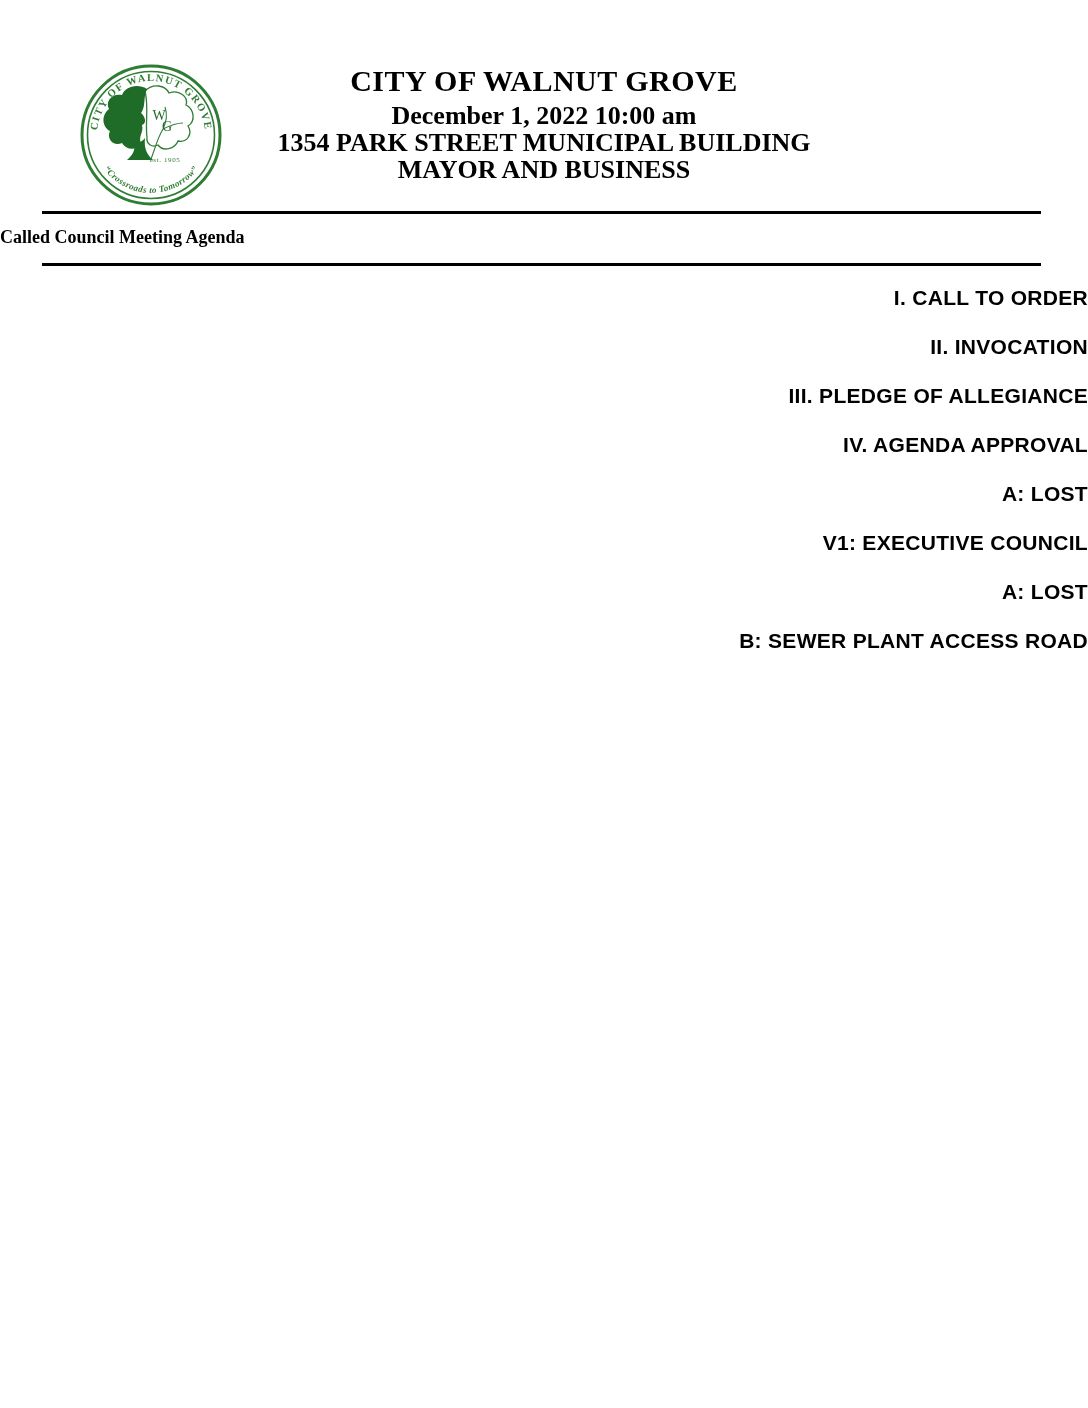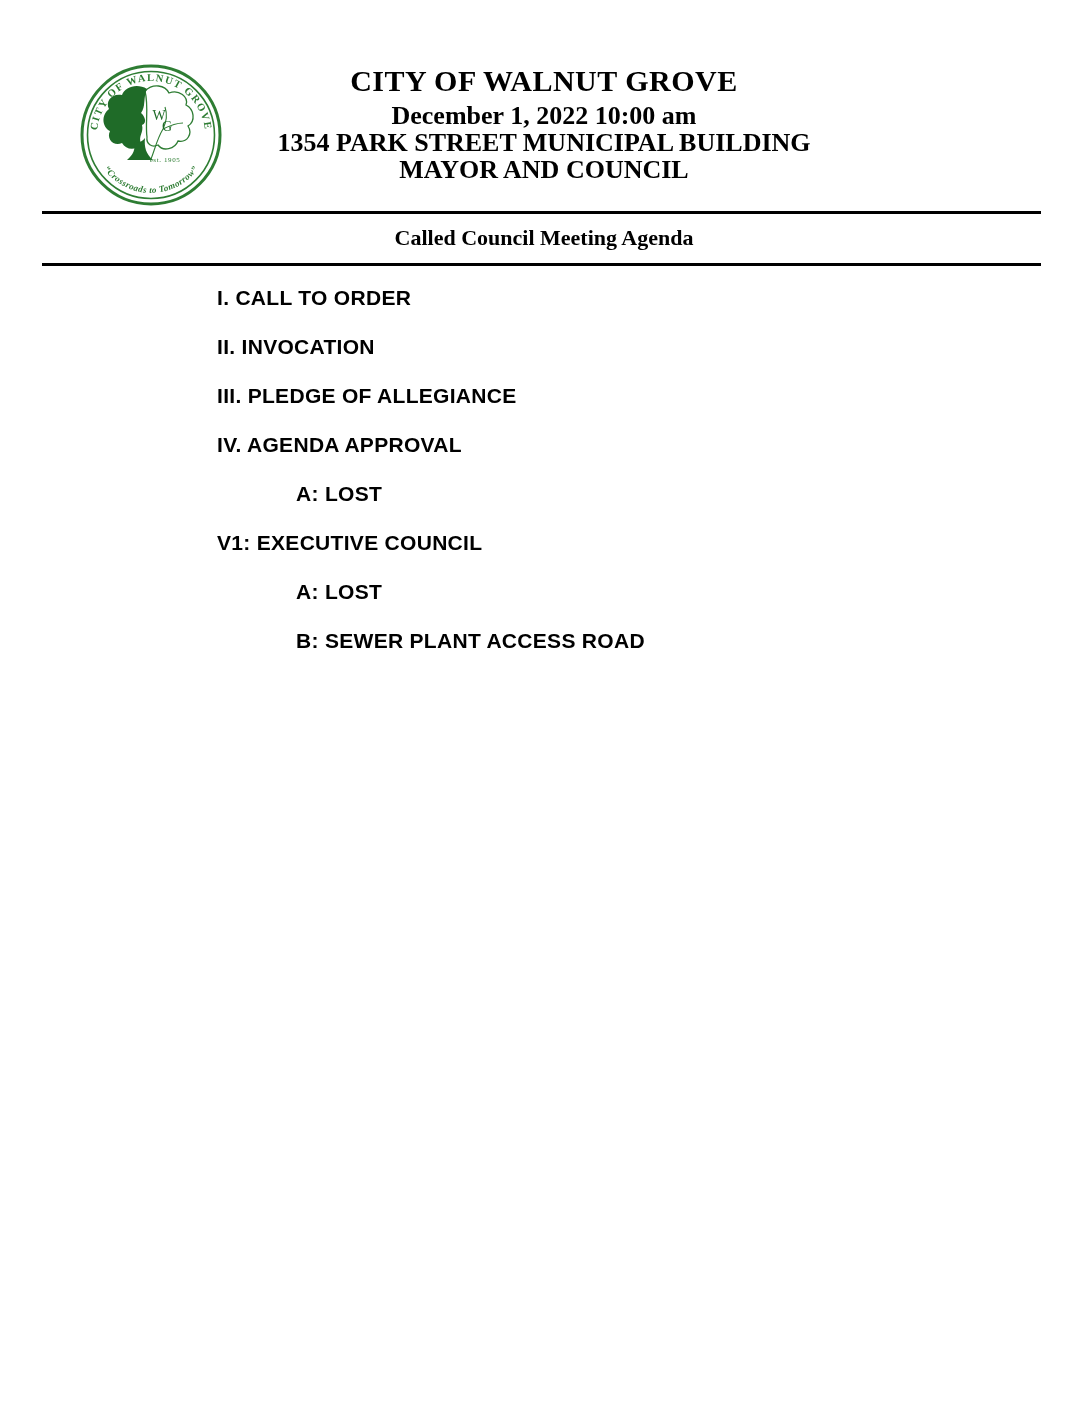--- a/index.html
+++ b/index.html
@@ -35,36 +35,36 @@
     font-weight: bold;
   }
   
   .rule {
     height: 3px;
     background: #000000;
     margin-left: 42px;
     margin-right: 47px;
   }
   .section-title {
-    text-align: center;
-    font-size: 22px;
+    font-size: 18px;
     font-weight: bold;
     padding: 10px 0 12px 0;
     line-height: 27px;
   }
   
   .agenda { margin: 21px 0 0 217px; }
   .agenda-item {
     font-family: "Liberation Sans", sans-serif;
     font-weight: bold;
     font-size: 21px;
     line-height: 22px;
     margin-bottom: 27px;
     letter-spacing: 0.3px;
     white-space: pre;
+    text-align: right;
   }
   .agenda-item.sub { margin-left: 79px; }
   
   .seal .ring { fill: none; stroke: var(--seal-green, #2e7d33); }
   .seal .arc-text {
     fill: var(--seal-green, #2e7d33);
     font-family: "Liberation Serif", serif;
     font-weight: bold;
   }
   .seal .arc-top { font-size: 10.5px; letter-spacing: 1.4px; }
@@ -115,21 +115,21 @@
 
       <text class="monogram" x="80" y="57" text-anchor="middle">W</text>
       <text class="monogram" x="88" y="68" text-anchor="middle">G</text>
       <text class="est-text" x="86" y="99" text-anchor="middle">est. 1905</text>
     </svg>
 
     <div class="header-text">
       <div class="doc-title">CITY OF WALNUT GROVE</div>
       <div class="header-line">December 1, 2022 10:00 am</div>
       <div class="header-line">1354 PARK STREET MUNICIPAL BUILDING</div>
-      <div class="header-line">MAYOR AND COUNCIL</div>
+      <div class="header-line">MAYOR AND BUSINESS</div>
     </div>
   </div>
 
   <div class="rule"></div>
   <div class="section-title">Called Council Meeting Agenda</div>
   <div class="rule"></div>
 
   <div class="agenda">
     <div class="agenda-item">I. CALL TO ORDER</div>
     <div class="agenda-item">II. INVOCATION</div>

